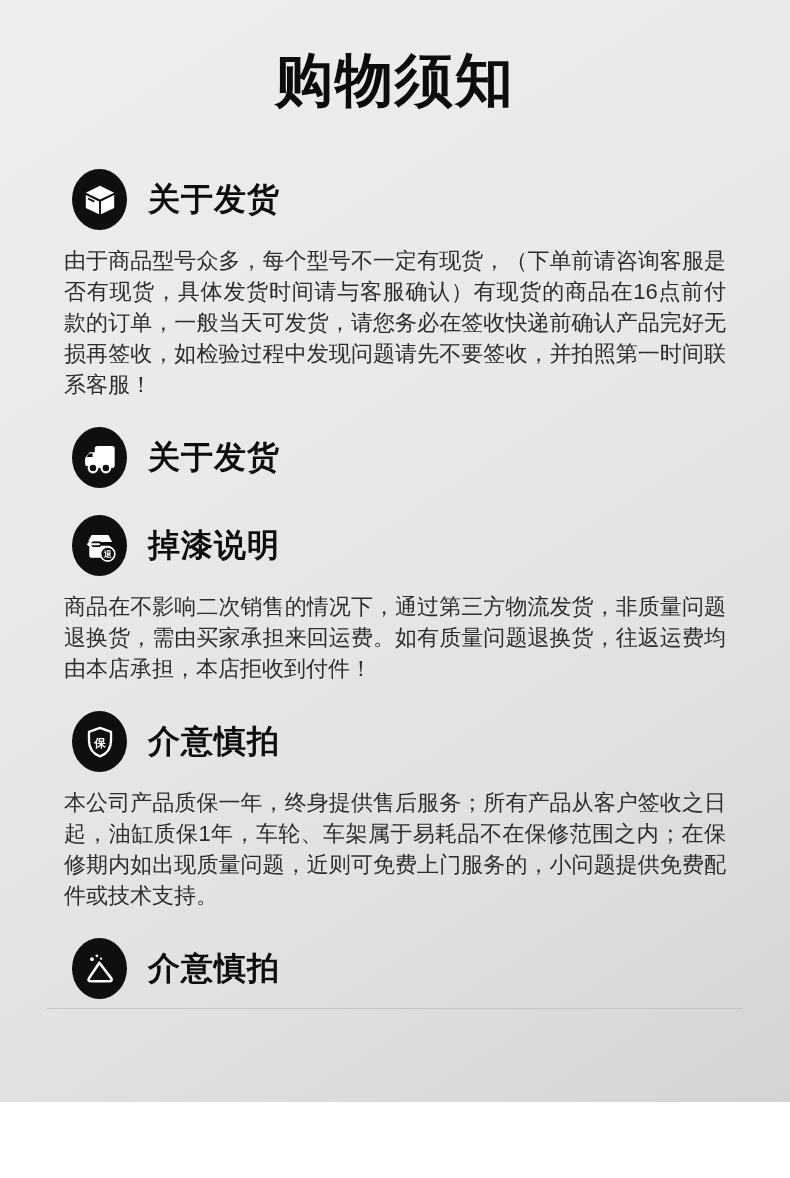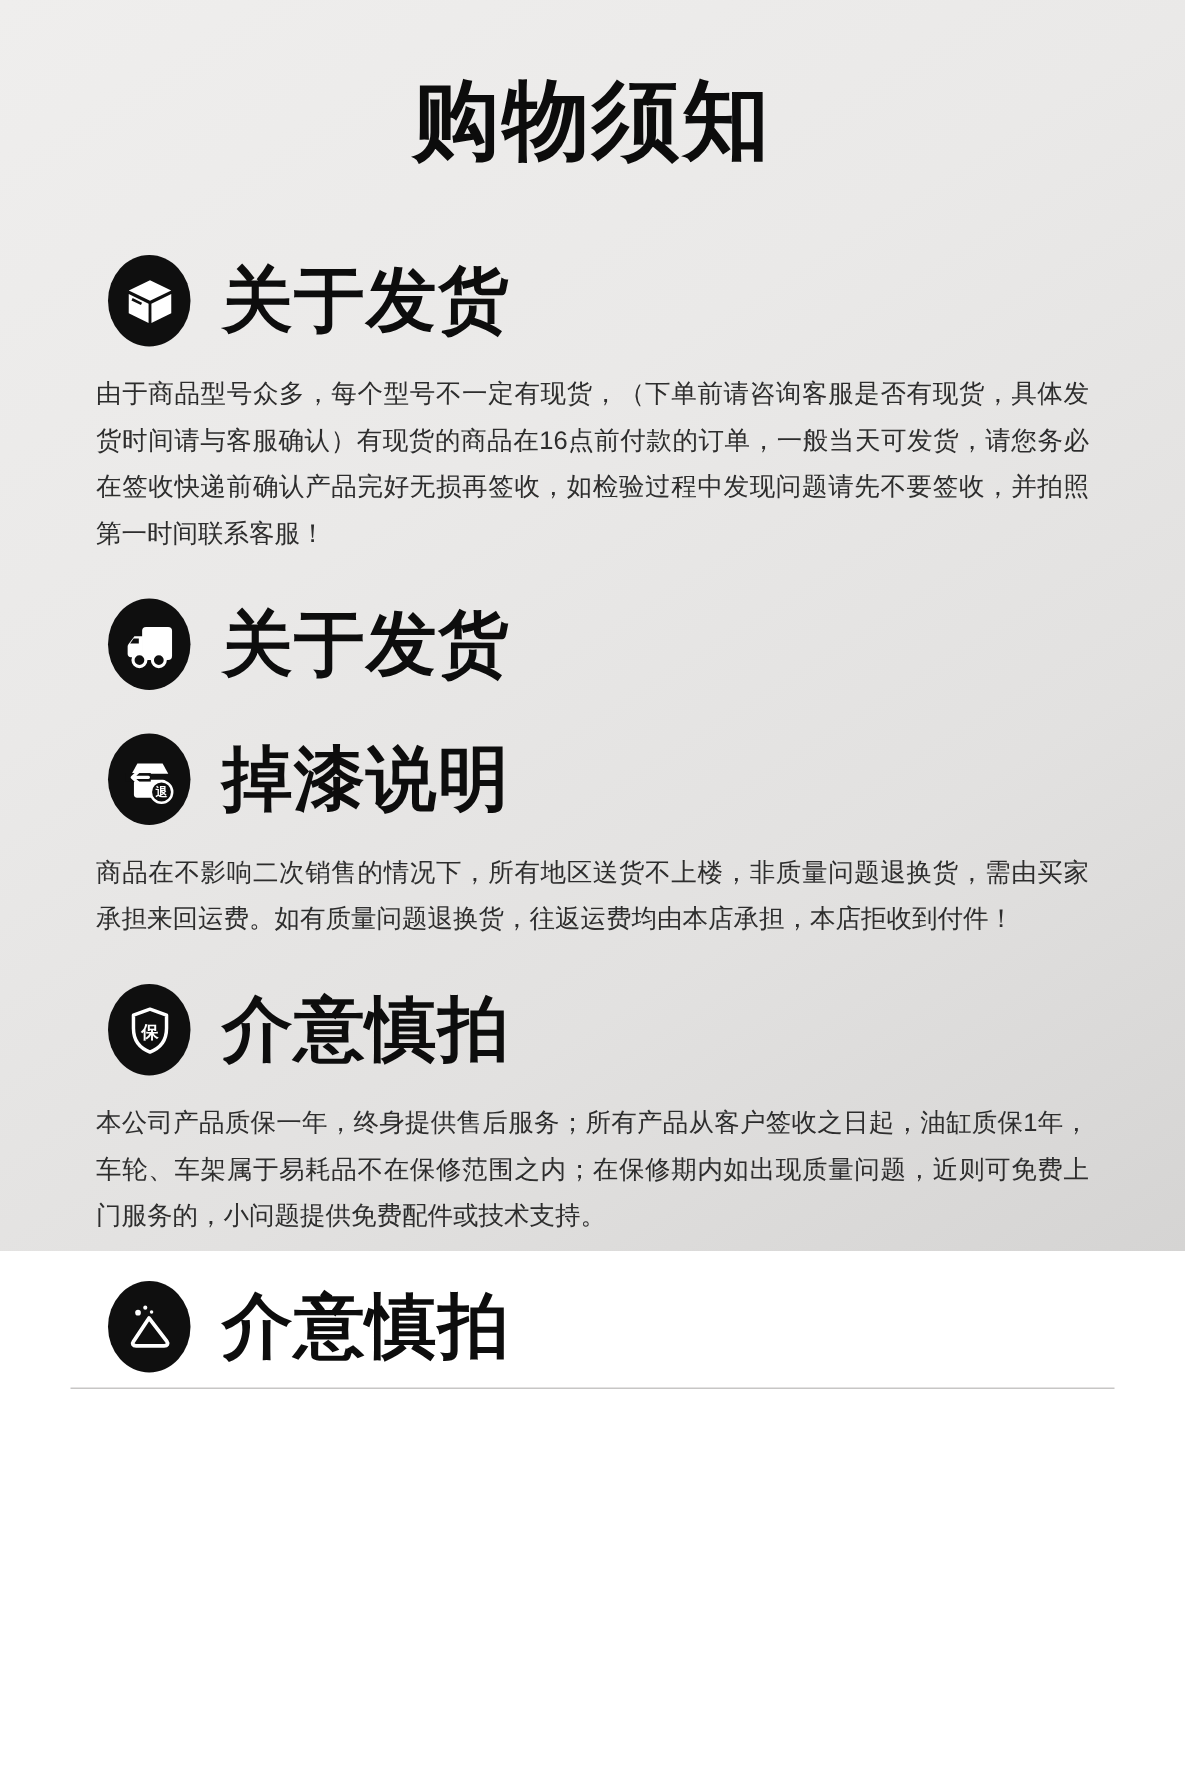--- a/index.html
+++ b/index.html
@@ -2,47 +2,47 @@
 <html><head>
 <meta charset="utf-8">
 <style>
   * { box-sizing: border-box; }
   html, body { margin: 0; padding: 0; }
   body {
     width: 790px; height: 1178px; overflow: hidden;
     font-family: "Liberation Sans", sans-serif;
   }
   .canvas {
-    width: 790px; height: 834px;
+    width: 790px; height: 1102px;
     background: linear-gradient(148deg, #efeeed 0%, #eae9e8 38%, #e2e1e0 70%, #d5d4d3 100%);
     padding: 0 64px;
   }
   .page-title {
     margin: 0; padding-top: 42px;
     text-align: center;
     font-size: 58px; font-weight: 900; letter-spacing: 2px;
     color: #0c0c0c;
   }
   .notice-section { margin-top: 27px; }
   .notice-section.first { margin-top: 49px; }
   .section-header { display: flex; align-items: center; gap: 21px; margin-left: 8px; }
   .icon-circle {
     flex: 0 0 auto;
     width: 55px; height: 61px; border-radius: 50%;
     background: #0f0f0f;
     display: flex; align-items: center; justify-content: center;
   }
   .icon-circle svg { width: 42px; height: 42px; display: block; }
   .section-heading {
-    margin: 0; font-size: 47px; font-weight: 800; letter-spacing: 1px;
+    margin: 0; font-size: 32px; font-weight: 800; letter-spacing: 1px;
     color: #0d0d0d;
   }
   .section-body {
     margin: 15px 0 0 0;
-    font-size: 17px; line-height: 31px;
+    font-size: 22px; line-height: 31px;
     color: #2d2d2d;
     text-align: justify;
   }
   .bottom-divider {
     border: none; border-top: 1px solid #c7c6c5;
     margin: 9px -17px 0 -17px;
     height: 0;
   }
   .svg-glyph { font-family: "Liberation Sans", sans-serif; font-weight: bold; }
 </style>
@@ -90,21 +90,21 @@
           <path d="M12 9.5 h16 l3.6 6.6 h-23.2 z" fill="#fff"></path>
           <rect x="9.8" y="19.8" width="20.4" height="11.4" rx="2" fill="#fff"></rect>
           <rect x="4.5" y="15.6" width="16" height="5.4" fill="#0f0f0f"></rect>
           <path d="M19 18.3 H9 M12.4 14.9 L8.7 18.3 L12.4 21.7" stroke="#fff" stroke-width="2" fill="none" stroke-linecap="round" stroke-linejoin="round"></path>
           <circle cx="27.3" cy="27.6" r="6.8" fill="#0f0f0f" stroke="#fff" stroke-width="1.6"></circle>
           <text class="svg-glyph" x="27.3" y="30.4" font-size="7.6" fill="#fff" text-anchor="middle">退</text>
         </svg>
       </span>
       <h2 class="section-heading">掉漆说明</h2>
     </div>
-    <p class="section-body">商品在不影响二次销售的情况下，所有地区送货不上楼，非质量问题退换货，需由买家承担来回运费。如有质量问题退换货，往返运费均由本店承担，本店拒收到付件！</p>
+    <p class="section-body">商品在不影响二次销售的情况下，通过第三方物流发货，非质量问题退换货，需由买家承担来回运费。如有质量问题退换货，往返运费均由本店承担，本店拒收到付件！</p>
   </section>
 
   <section class="notice-section">
     <div class="section-header">
       <span class="icon-circle">
         <svg viewBox="0 0 40 40" aria-hidden="true">
           <path d="M20 6.5 L30.5 10.3 V18.6 C30.5 26.4 26 31.4 20 33.7 C14 31.4 9.5 26.4 9.5 18.6 V10.3 Z" fill="none" stroke="#fff" stroke-width="2.2" stroke-linejoin="round"></path>
           <text class="svg-glyph" x="20" y="24.6" font-size="11" fill="#fff" text-anchor="middle">保</text>
         </svg>
       </span>

